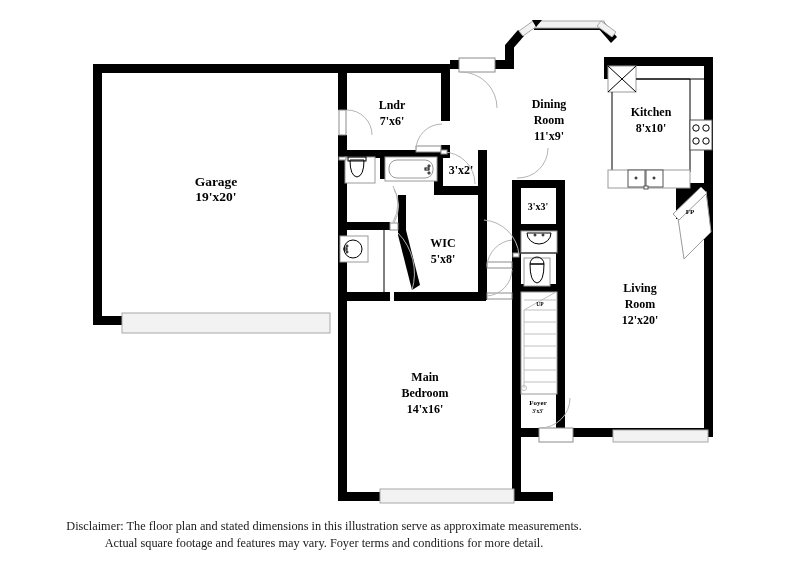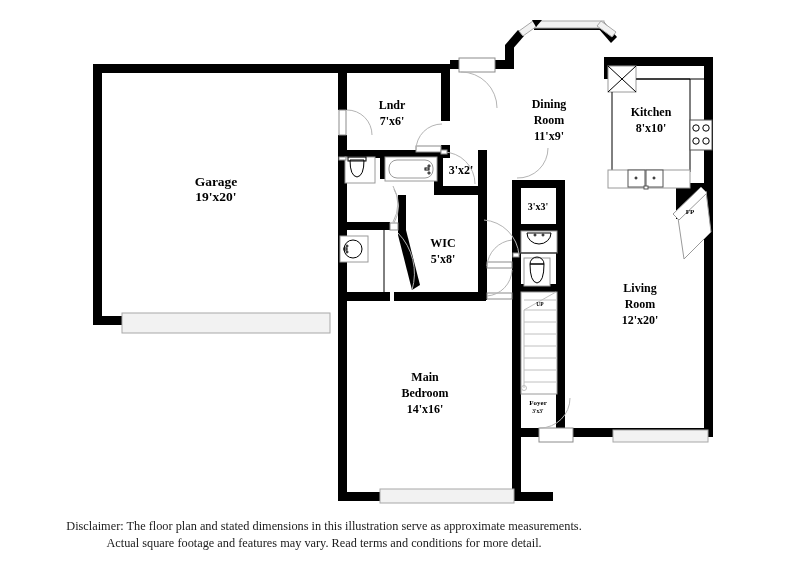--- a/index.html
+++ b/index.html
@@ -312,16 +312,16 @@
       <text class="room-label label-md" x="640" y="321">12'x20'</text>
 
       <text class="room-label label-xs" x="538" y="403">Foyer</text>
       <text class="room-label label-tiny" x="538" y="412">3'x3'</text>
     </g>
 
   </svg>
 
   <div id="disclaimer">
     <div>Disclaimer: The floor plan and stated dimensions in this illustration serve as approximate measurements.</div>
-    <div>Actual square footage and features may vary. Read terms and conditions for more detail.</div>
+    <div>Actual square footage and features may vary. Foyer terms and conditions for more detail.</div>
   </div>
 
 </div>
 
 </body></html>

